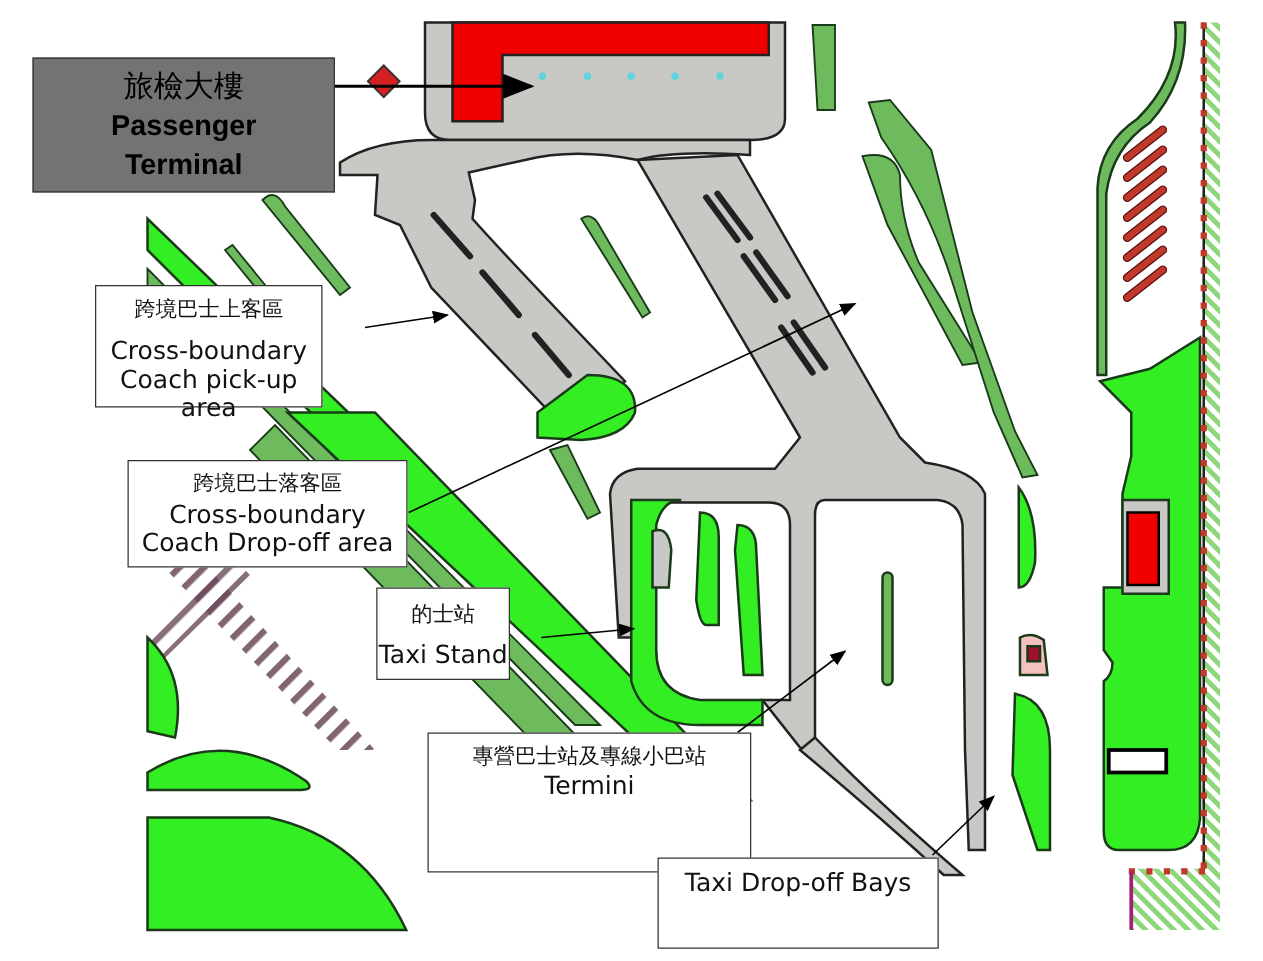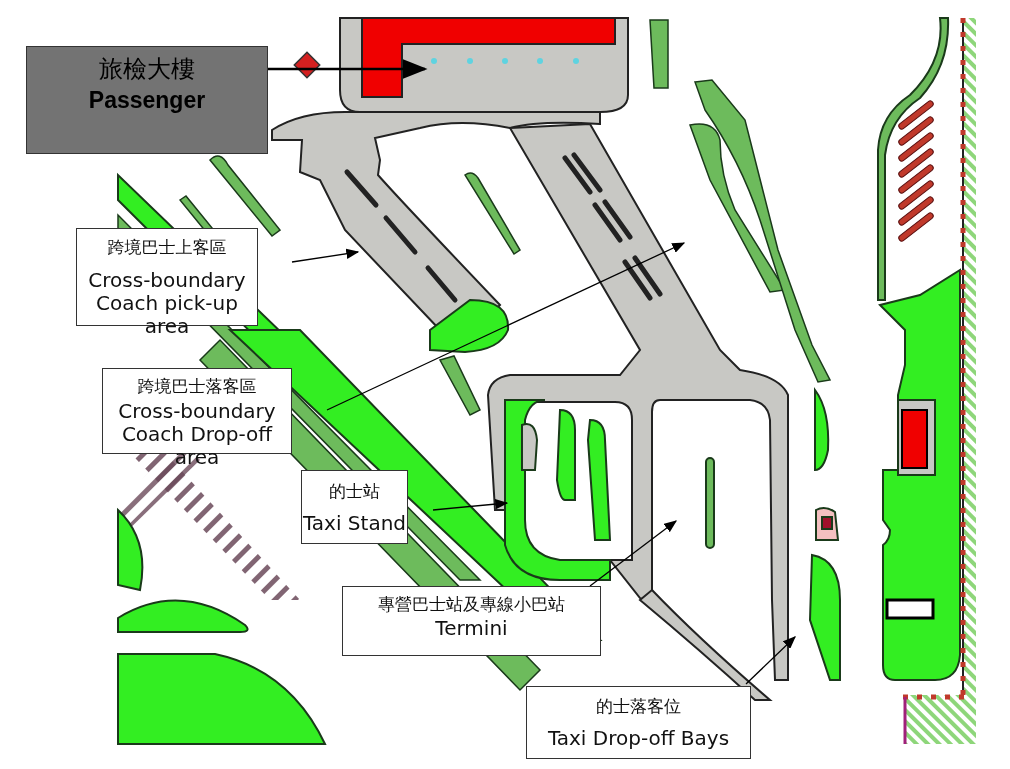--- a/index.html
+++ b/index.html
@@ -143,40 +143,40 @@
     <line x1="327" y1="410" x2="684" y2="243" marker-end="url(#arrow)"></line>
     <line x1="433" y1="510" x2="507" y2="503" marker-end="url(#arrow)"></line>
     <line x1="590" y1="586" x2="676" y2="521" marker-end="url(#arrow)"></line>
     <line x1="746" y1="684" x2="795" y2="637" marker-end="url(#arrow)"></line>
   </g>
 </svg>
 
 <div class="title-box">
   <span class="zh">旅檢大樓</span>
   <span class="en">Passenger</span>
+  <span class="en">Terminal</span>
 </div>
 
 <div class="label-box" style="left:76px; top:228px; width:182px; height:98px; padding-top:7px;">
   <span class="zh" style="margin-bottom:10px;">跨境巴士上客區</span>
   <span class="en">Cross-boundary</span>
   <span class="en">Coach pick-up area</span>
 </div>
 
-<div class="label-box" style="left:102px; top:368px; width:190px; height:86px; padding-top:6px;">
+<div class="label-box" style="left:102px; top:368px; width:224px; height:86px; padding-top:6px;">
   <span class="zh" style="margin-bottom:2px;">跨境巴士落客區</span>
   <span class="en">Cross-boundary</span>
   <span class="en">Coach Drop-off area</span>
 </div>
 
 <div class="label-box" style="left:301px; top:470px; width:107px; height:74px; padding-top:9px;">
   <span class="zh" style="margin-bottom:9px;">的士站</span>
   <span class="en">Taxi Stand</span>
 </div>
 
-<div class="label-box" style="left:342px; top:586px; width:259px; height:70px; padding-top:6px;">
+<div class="label-box" style="left:342px; top:586px; width:259px; height:112px; padding-top:6px;">
   <span class="zh" style="margin-bottom:1px;">專營巴士站及專線小巴站</span>
   <span class="en">Termini</span>
 </div>
 
 <div class="label-box" style="left:526px; top:686px; width:225px; height:73px; padding-top:8px;">
-  <span class="zh" style="margin-bottom:9px;">的士落客位</span>
   <span class="en">Taxi Drop-off Bays</span>
 </div>
 
 </body></html>

